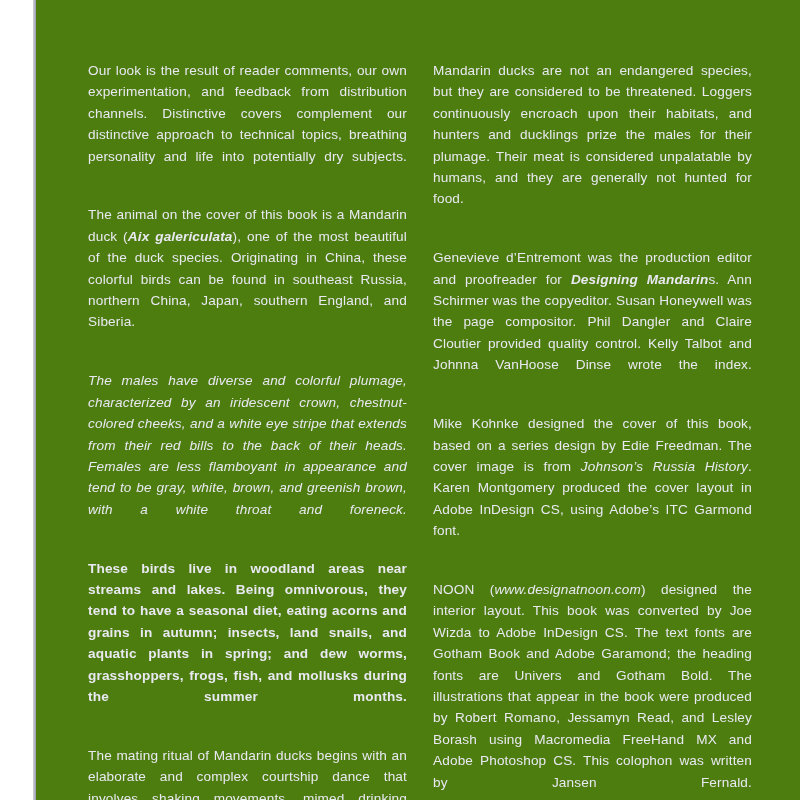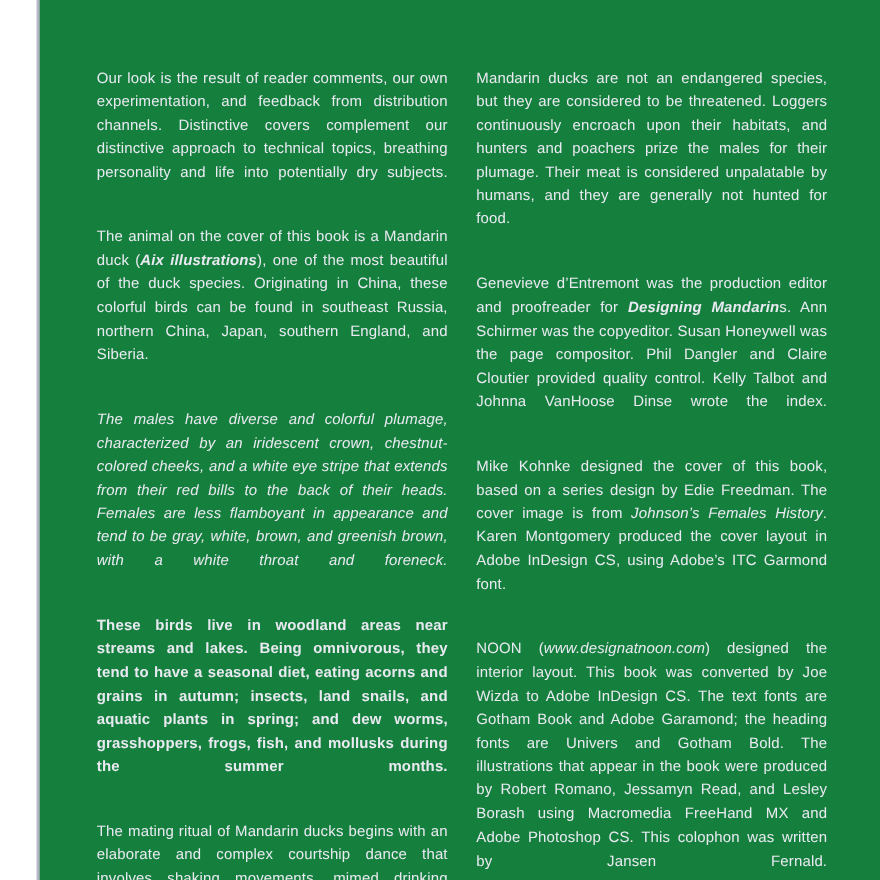--- a/index.html
+++ b/index.html
@@ -84,36 +84,36 @@
     font-weight: 400;
   }
 </style>
 </head>
 <body>
 
 <div id="page-root" style="background: rgb(255, 255, 255);">
 
   <div class="gutter-line"></div>
 
-  <div class="page-sheet" style="background: #15803d;">
+  <div class="page-sheet" style="background: #4d7c0f;">
 
     <div class="columns">
 
       <div class="column" id="col-left">
           <p class="para" style="color: rgb(233, 233, 242);">Our look is the result of reader comments, our own experimentation, and feedback from distribution channels. Distinctive covers complement our distinctive approach to technical topics, breathing personality and life into potentially dry subjects.</p>
-          <p class="para" style="color: rgb(233, 233, 242);">The animal on the cover of this book is a Mandarin duck (<em class="title">Aix illustrations</em>), one of the most beautiful of the duck species. Originating in China, these colorful birds can be found in southeast Russia, northern China, Japan, southern England, and Siberia.</p>
+          <p class="para" style="color: rgb(233, 233, 242);">The animal on the cover of this book is a Mandarin duck (<em class="title">Aix galericulata</em>), one of the most beautiful of the duck species. Originating in China, these colorful birds can be found in southeast Russia, northern China, Japan, southern England, and Siberia.</p>
           <p class="para" style="color: rgb(233, 233, 242); font-style: italic;">The males have diverse and colorful plumage, characterized by an iridescent crown, chestnut-colored cheeks, and a white eye stripe that extends from their red bills to the back of their heads. Females are less flamboyant in appearance and tend to be gray, white, brown, and greenish brown, with a white throat and foreneck.</p>
           <p class="para" style="color: rgb(233, 233, 242); font-weight: bold;">These birds live in woodland areas near streams and lakes. Being omnivorous, they tend to have a seasonal diet, eating acorns and grains in autumn; insects, land snails, and aquatic plants in spring; and dew worms, grasshoppers, frogs, fish, and mollusks during the summer months.</p>
           <p class="para" style="color: rgb(233, 233, 242);">The mating ritual of Mandarin ducks begins with an elaborate and complex courtship dance that involves shaking movements, mimed drinking gestures, and preening. Males fight each other to win a female, but it is ultimately the female who decides her mate. Mandarin ducklings instinctively follow their notoriously protective mothers, who will</p>
         </div>
 
       <div class="column" id="col-right">
-          <p class="para" style="color: rgb(233, 233, 242);">Mandarin ducks are not an endangered species, but they are considered to be threatened. Loggers continuously encroach upon their habitats, and hunters and poachers prize the males for their plumage. Their meat is considered unpalatable by humans, and they are generally not hunted for food.</p>
+          <p class="para" style="color: rgb(233, 233, 242);">Mandarin ducks are not an endangered species, but they are considered to be threatened. Loggers continuously encroach upon their habitats, and hunters and ducklings prize the males for their plumage. Their meat is considered unpalatable by humans, and they are generally not hunted for food.</p>
           <p class="para" style="color: rgb(233, 233, 242);">Genevieve d’Entremont was the production editor and proofreader for <em class="title">Designing Mandarin</em>s. Ann Schirmer was the copyeditor. Susan Honeywell was the page compositor. Phil Dangler and Claire Cloutier provided quality control. Kelly Talbot and Johnna VanHoose Dinse wrote the index.</p>
-          <p class="para" style="color: rgb(233, 233, 242);">Mike Kohnke designed the cover of this book, based on a series design by Edie Freedman. The cover image is from <em class="plain-italic">Johnson’s Females History</em>. Karen Montgomery produced the cover layout in Adobe InDesign CS, using Adobe’s ITC Garmond font.</p>
+          <p class="para" style="color: rgb(233, 233, 242);">Mike Kohnke designed the cover of this book, based on a series design by Edie Freedman. The cover image is from <em class="plain-italic">Johnson’s Russia History</em>. Karen Montgomery produced the cover layout in Adobe InDesign CS, using Adobe’s ITC Garmond font.</p>
           <p class="para" style="color: rgb(233, 233, 242);">NOON (<em class="plain-italic">www.designatnoon.com</em>) designed the interior layout. This book was converted by Joe Wizda to Adobe InDesign CS. The text fonts are Gotham Book and Adobe Garamond; the heading fonts are Univers and Gotham Bold. The illustrations that appear in the book were produced by Robert Romano, Jessamyn Read, and Lesley Borash using Macromedia FreeHand MX and Adobe Photoshop CS. This colophon was written by Jansen Fernald.</p>
         </div>
 
     </div>
 
   </div>
 
 </div>
 
 </body></html>

